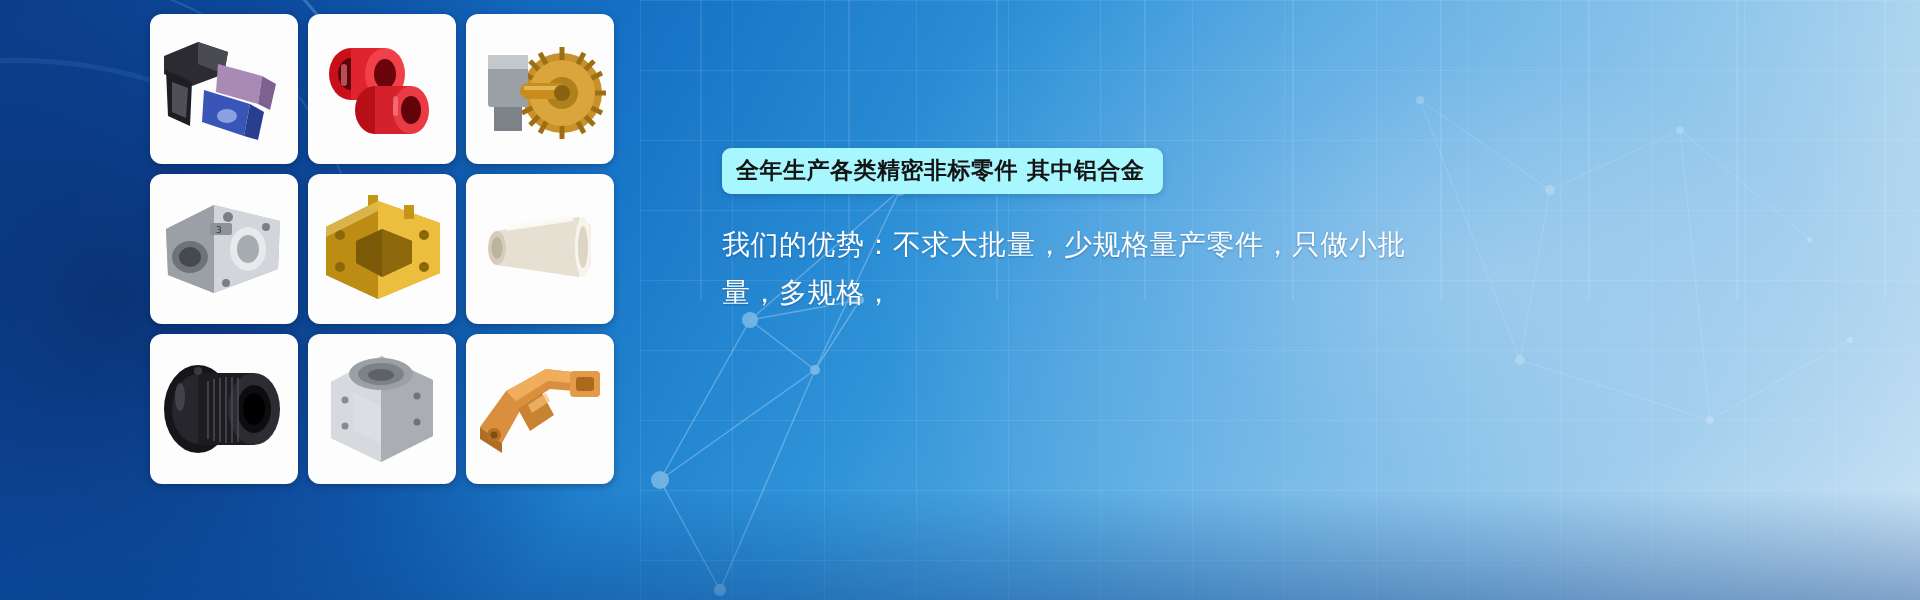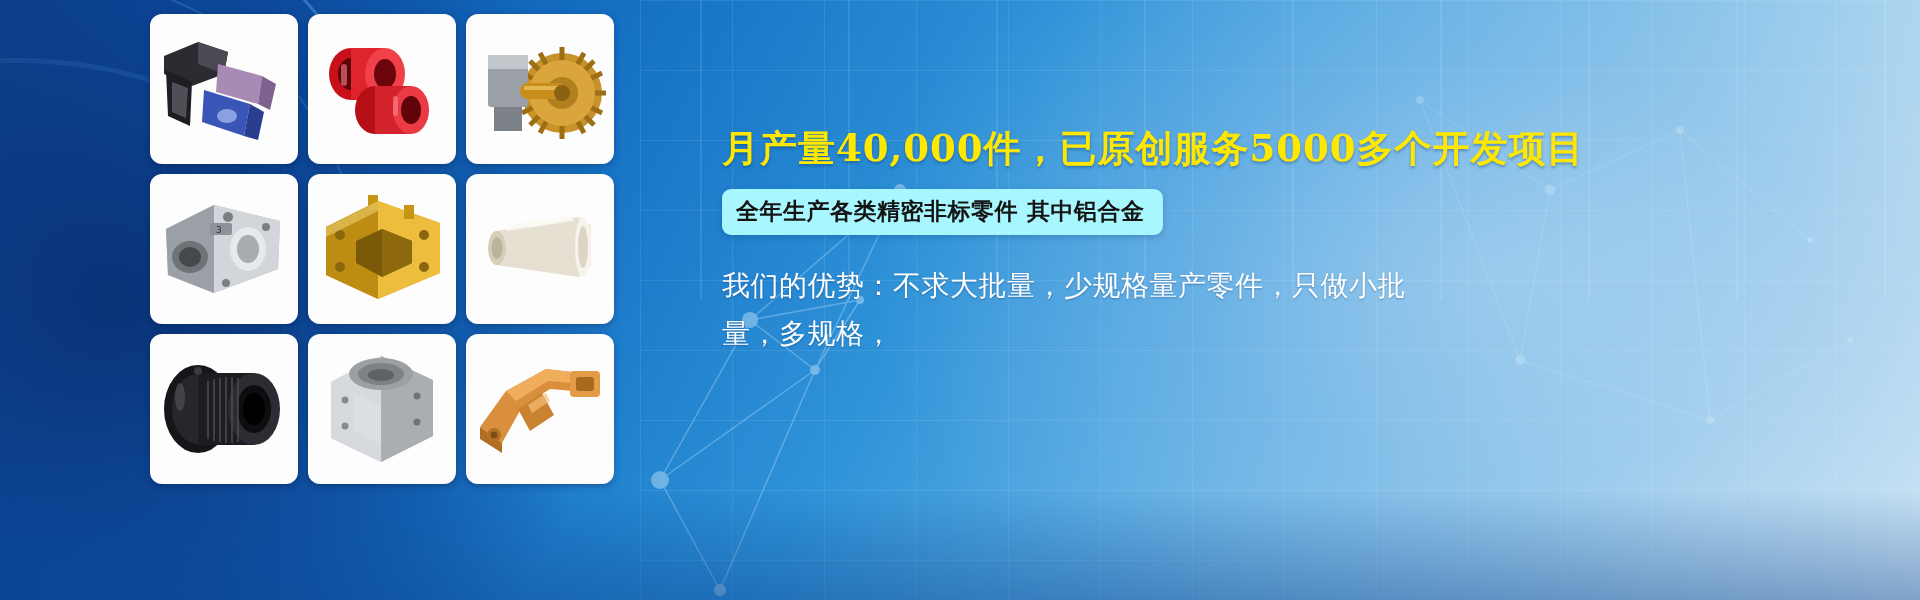--- a/index.html
+++ b/index.html
@@ -268,21 +268,20 @@
         <circle cx="22" cy="78" r="7" fill="#b47126"></circle>
         <circle cx="22" cy="78" r="3.5" fill="#7d4d12"></circle>
         <path d="M56 48 L74 36 L78 44 L60 56 Z" fill="#f5bd77" opacity=".7"></path>
       </svg>
     </div>
 
   </div>
 
   <div class="content">
 
-    <div class="headline">月产量40,000件，已原创服务5000多个开发项目</div>
 
     <div class="hl-bar">
       <span class="hl-dark">全年生产各类精密非标零件</span>
       <span class="hl-sp"></span>
       <span class="hl-dark">其中铝合金</span>
     </div>
 
     <div class="para">
       <div>我们的优势：不求大批量，少规格量产零件，只做小批量，多规格，</div>
     </div>

